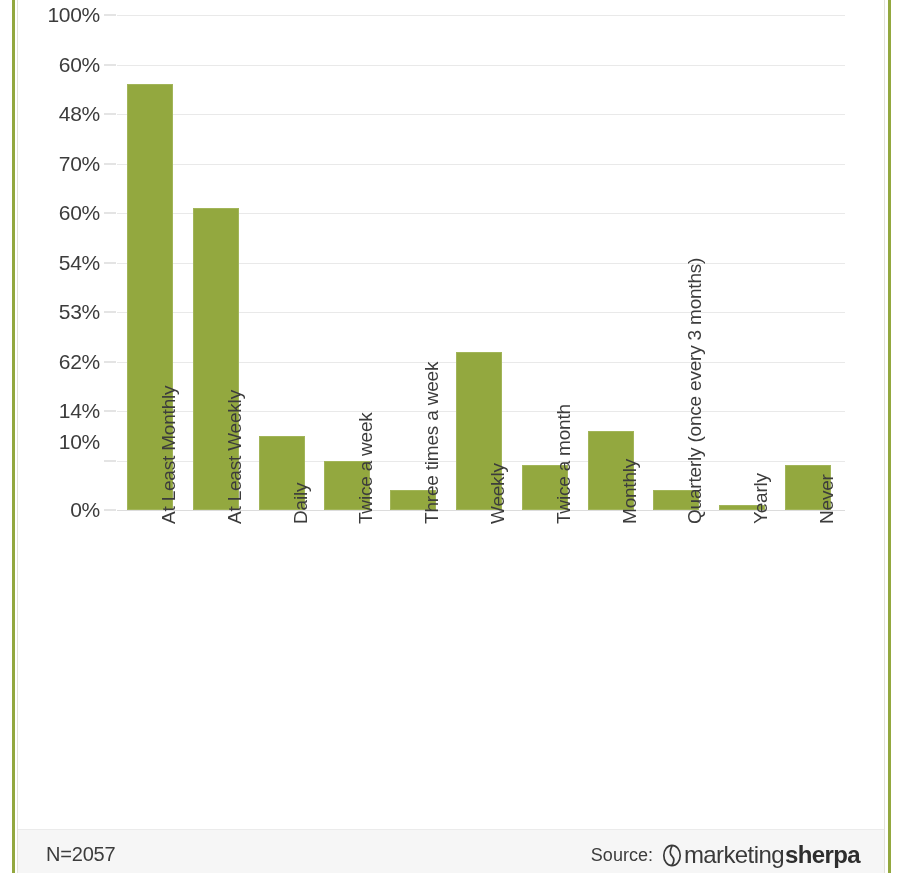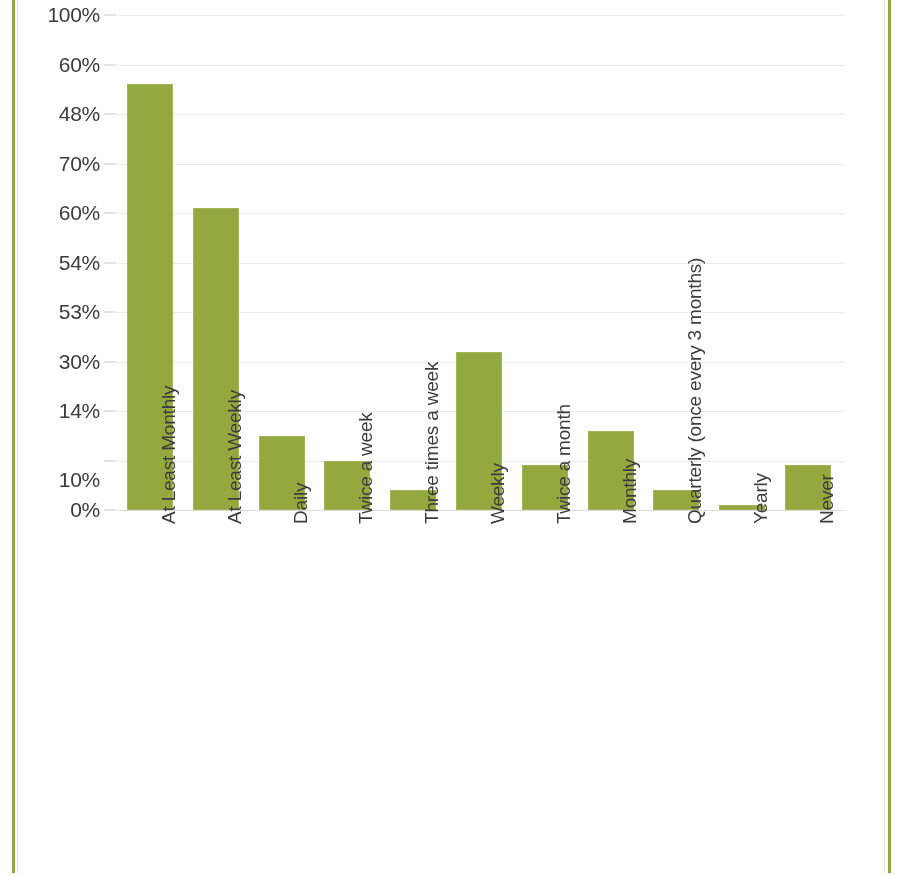--- a/index.html
+++ b/index.html
@@ -183,27 +183,27 @@
         <div class="tickmark" style="top: 213px;"></div>
         <div class="ytick" style="top: 213px;">60%</div>
         <div class="gridline" style="top: 262.5px;"></div>
         <div class="tickmark" style="top: 262.5px;"></div>
         <div class="ytick" style="top: 262.5px;">54%</div>
         <div class="gridline" style="top: 312px;"></div>
         <div class="tickmark" style="top: 312px;"></div>
         <div class="ytick" style="top: 312px;">53%</div>
         <div class="gridline" style="top: 361.5px;"></div>
         <div class="tickmark" style="top: 361.5px;"></div>
-        <div class="ytick" style="top: 361.5px;">30%</div>
+        <div class="ytick" style="top: 361.5px;">62%</div>
         <div class="gridline" style="top: 411px;"></div>
         <div class="tickmark" style="top: 411px;"></div>
         <div class="ytick" style="top: 411px;">14%</div>
         <div class="gridline" style="top: 460.5px;"></div>
         <div class="tickmark" style="top: 460.5px;"></div>
-        <div class="ytick" style="top: 480px; text-align: right;">10%</div>
+        <div class="ytick" style="top: 442px; text-align: right;">10%</div>
         <div class="gridline baseline" style="top: 510px;"></div>
         <div class="tickmark" style="top: 510px;"></div>
         <div class="ytick" style="top: 510px;">0%</div>
       </div>
     <div class="bars" id="bars">
         <div class="bar" title="At Least Monthly: 86%" style="left: 127px; width: 46px; top: 84.3px; height: 425.7px; background: rgb(147, 168, 63);"></div>
         <div class="bar" title="At Least Weekly: 61%" style="left: 192.8px; width: 46px; top: 208.05px; height: 301.95px; background: rgb(147, 168, 63);"></div>
         <div class="bar" title="Daily: 15%" style="left: 258.6px; width: 46px; top: 435.75px; height: 74.25px; background: rgb(147, 168, 63);"></div>
         <div class="bar" title="Twice a week: 10%" style="left: 324.4px; width: 46px; top: 460.5px; height: 49.5px; background: rgb(147, 168, 63);"></div>
         <div class="bar" title="Three times a week: 4%" style="left: 390.2px; width: 46px; top: 490.2px; height: 19.8px; background: rgb(147, 168, 63);"></div>
@@ -222,14 +222,28 @@
         <div class="xlabel" style="left: 421.2px; top: 524px;">Three times a week</div>
         <div class="xlabel" style="left: 487px; top: 524px;">Weekly</div>
         <div class="xlabel" style="left: 552.8px; top: 524px;">Twice a month</div>
         <div class="xlabel" style="left: 618.6px; top: 524px;">Monthly</div>
         <div class="xlabel" style="left: 684.4px; top: 524px;">Quarterly (once every 3 months)</div>
         <div class="xlabel" style="left: 750.2px; top: 524px;">Yearly</div>
         <div class="xlabel" style="left: 816px; top: 524px;">Never</div>
       </div>
   </div>
 
+  <div id="footer">
+    <div id="n-value">N=2057</div>
+    <div id="source-block">
+      <span id="source-label">Source:</span>
+      <span id="logo">
+        <svg id="logo-mark" width="22" height="24" viewBox="0 0 22 24">
+          <ellipse cx="11" cy="12.5" rx="8.2" ry="10.2" fill="none" stroke="#3a3a3a" stroke-width="1.7"></ellipse>
+          <path d="M11 3.2 C 8.4 8.0, 8.4 10.6, 11 13.2 C 13.6 15.8, 13.6 18.6, 11 22.0" fill="none" stroke="#3a3a3a" stroke-width="1.7" stroke-linecap="round"></path>
+        </svg>
+        <span id="logo-marketing">marketing</span>
+        <span id="logo-sherpa">sherpa</span>
+      </span>
+    </div>
+  </div>
 
 </div>
 
 </body></html>

